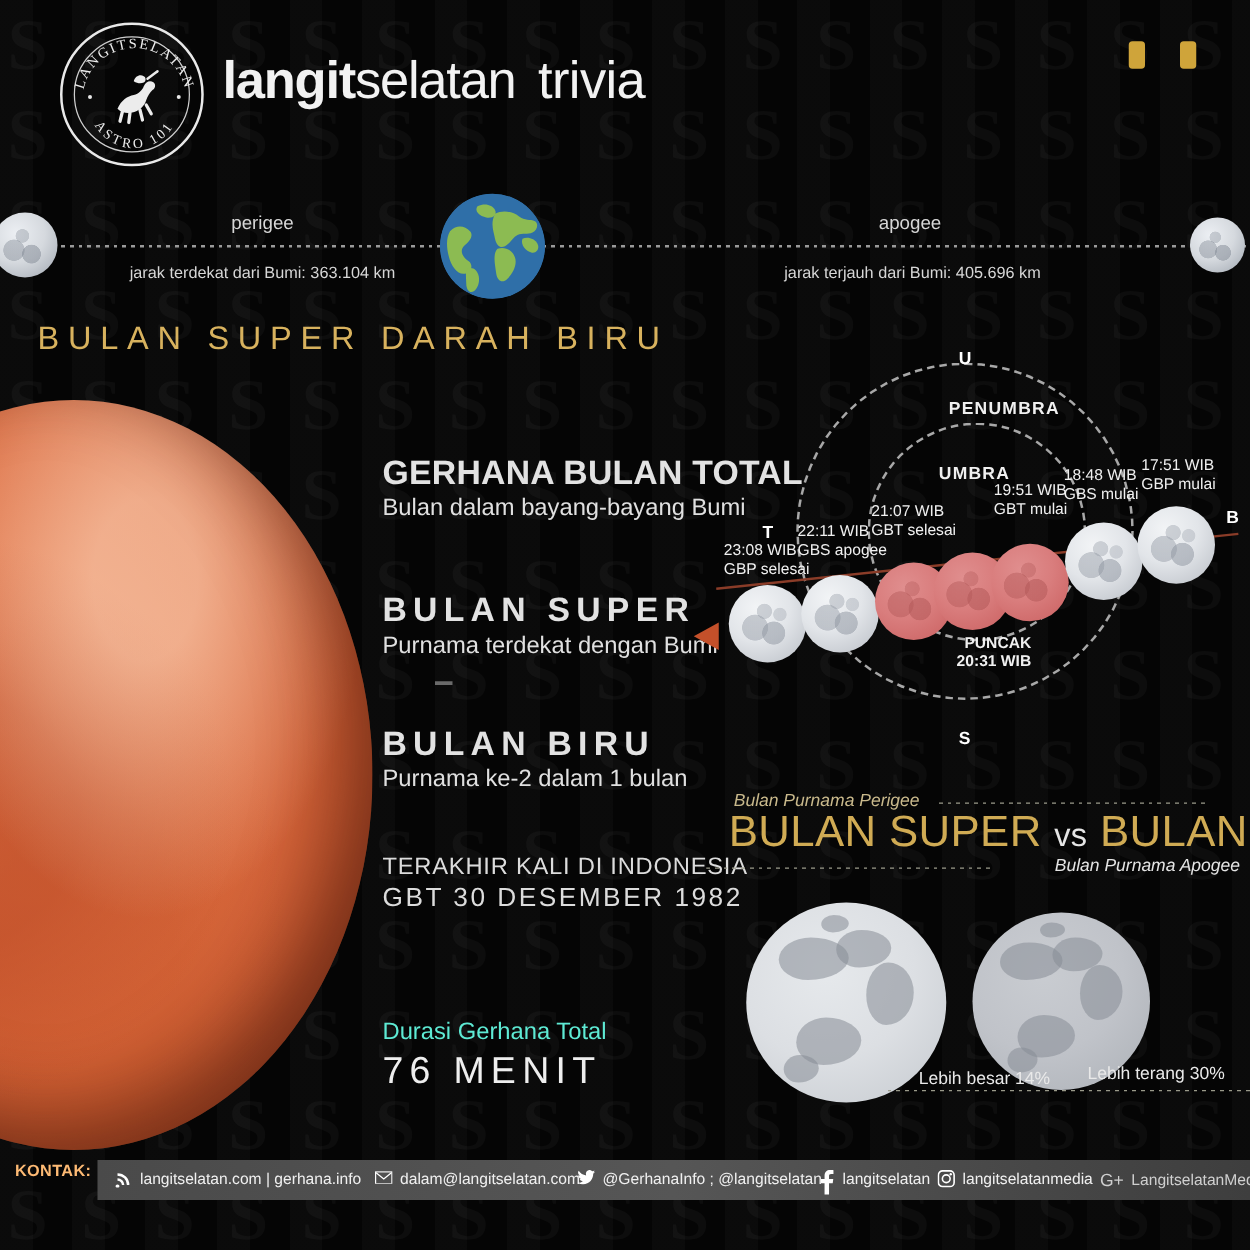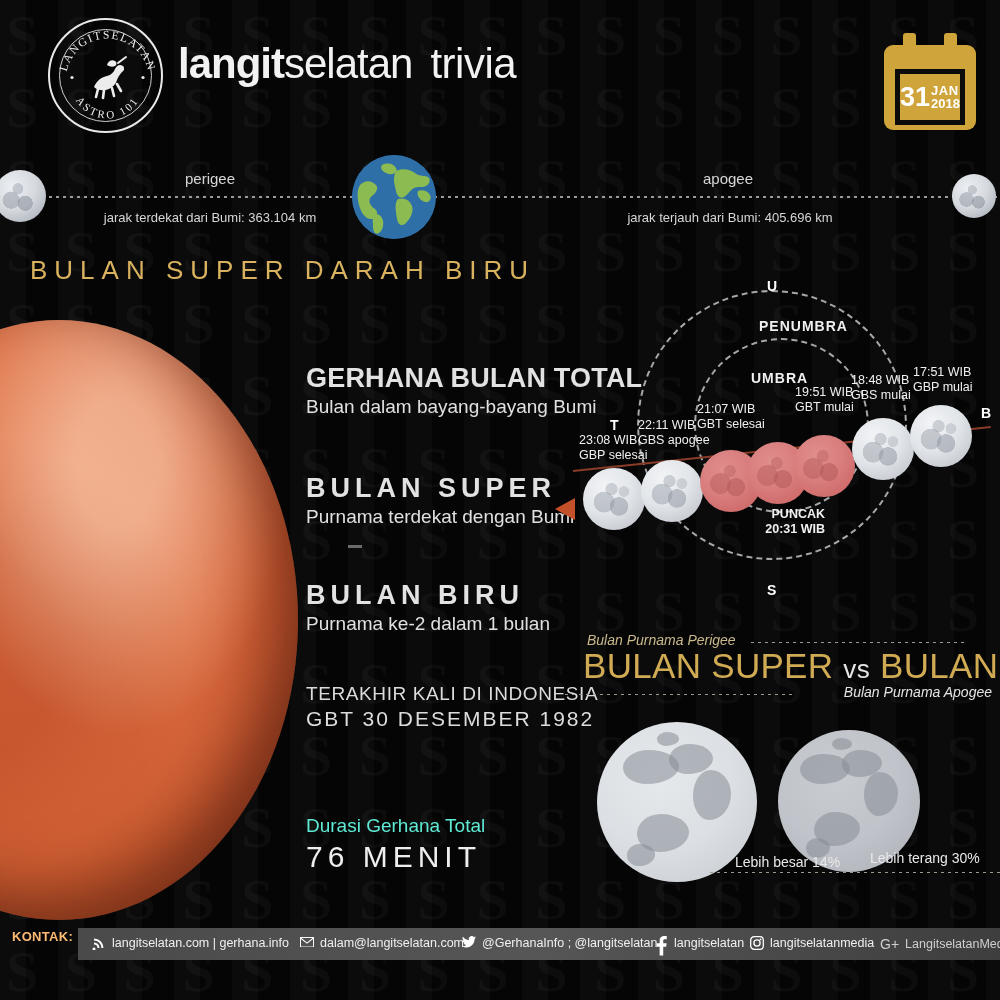--- a/index.html
+++ b/index.html
@@ -519,31 +519,20 @@
       </svg>
     </div>
 
     <div class="brand">
       <span class="b1">langit</span><span class="b2">selatan</span><span class="b3">trivia</span>
     </div>
 
     <div class="cal">
       <div class="ring l"></div>
       <div class="ring r"></div>
-      <div class="body">
-        <div class="screen">
-          <div class="pad">
-            <span class="day">31</span>
-            <span class="mo">
-              <span class="m">JAN</span>
-              <span class="y">2018</span>
-            </span>
-          </div>
-        </div>
-      </div>
     </div>
   </div>
 
   <div class="band">
     <div class="dotline"></div>
 
     <div class="moon-sm" style="left:-6px;top:20px;width:52px;height:52px;"></div>
     <div class="moon-sm" style="left:952px;top:24px;width:44px;height:44px;"></div>
 
     <svg class="earth" style="top:5px;" viewBox="0 0 84 84">

